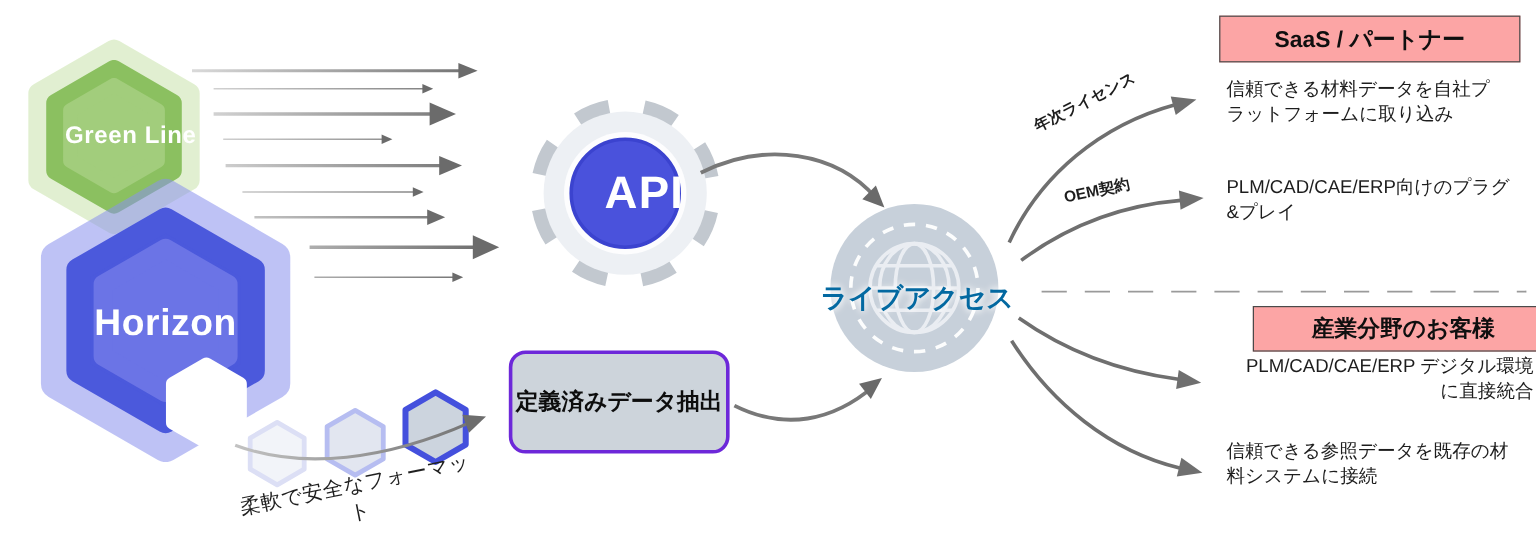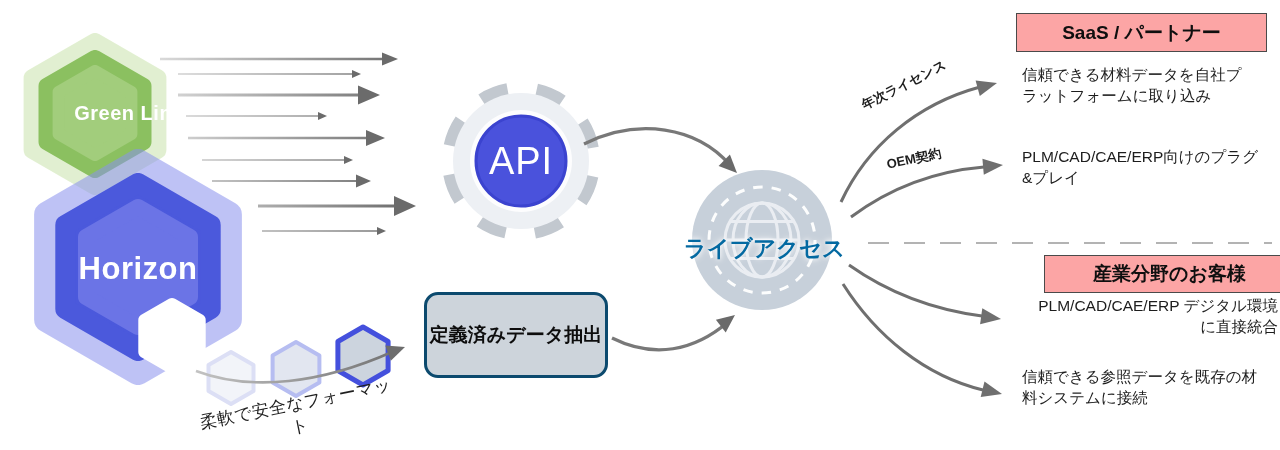--- a/index.html
+++ b/index.html
@@ -1,27 +1,27 @@
 <!DOCTYPE html>
 <html><head>
 <meta charset="utf-8">
 <style>
   html,body{margin:0;padding:0;background:#ffffff;}
   body{font-family:"Liberation Sans","DejaVu Sans",sans-serif;color:#1b1b1b;}
   .canvas{position:relative;width:1280px;height:450px;background:#ffffff;overflow:hidden;}
   .abs{position:absolute;}
   svg{display:block;}
   .hex-label{color:#ffffff;font-weight:bold;text-align:center;letter-spacing:.5px;}
-  .green-label{left:25px;top:102px;width:168px;font-size:20px;margin-left:20px;}
+  .green-label{left:25px;top:102px;width:168px;font-size:20px;}
   .horizon-label{left:58px;top:251px;width:160px;font-size:31px;}
   .api-badge{left:471px;top:136px;width:100px;height:50px;display:flex;align-items:center;justify-content:center;
-    color:#ffffff;font-size:38px;font-weight:400;letter-spacing:1px;}
+    color:#ffffff;font-size:38px;font-weight:700;letter-spacing:1px;padding-left:16px;}
   .section-title{left:420px;top:43px;width:260px;font-size:17.5px;font-weight:bold;color:#111111;}
   .extract-box{left:424px;top:292px;width:184px;height:86px;background:rgba(201,208,216,.92);
-    border:3px solid #0c4a6e;border-radius:14px;display:flex;align-items:center;justify-content:center;
+    border:3px solid #6d28d9;border-radius:14px;display:flex;align-items:center;justify-content:center;
     font-size:19px;font-weight:bold;color:#0d0d0d;box-sizing:border-box;text-align:center;}
   .format-note{left:192px;top:392px;width:212px;font-size:17px;color:#1f1f1f;font-weight:500;
     transform:rotate(-11.5deg);transform-origin:center;text-align:center;letter-spacing:.5px;}
   .hub-label{left:680px;top:233px;width:165px;text-align:right;font-size:22.5px;font-weight:bold;color:#0369a1;
     text-shadow:0 0 5px #ffffff,0 0 8px #ffffff;}
   .branch-label{font-size:13px;font-weight:600;color:#1d1d1d;text-align:center;white-space:nowrap;}
   .annual{left:849px;top:76px;width:110px;transform:rotate(-27deg);}
   .oem{left:879px;top:150px;width:70px;transform:rotate(-12deg);}
   .cat-box{width:251px;background:#fca5a5;border:1.5px solid #4a4a4a;display:flex;align-items:center;
     justify-content:center;font-size:19px;font-weight:bold;color:#0f0f0f;box-sizing:border-box;}

